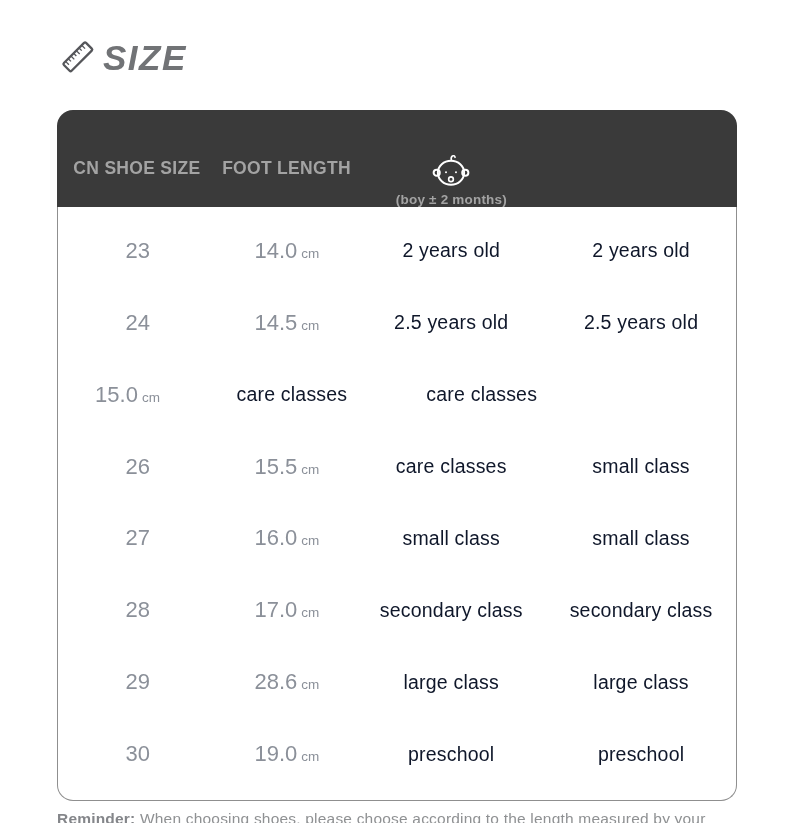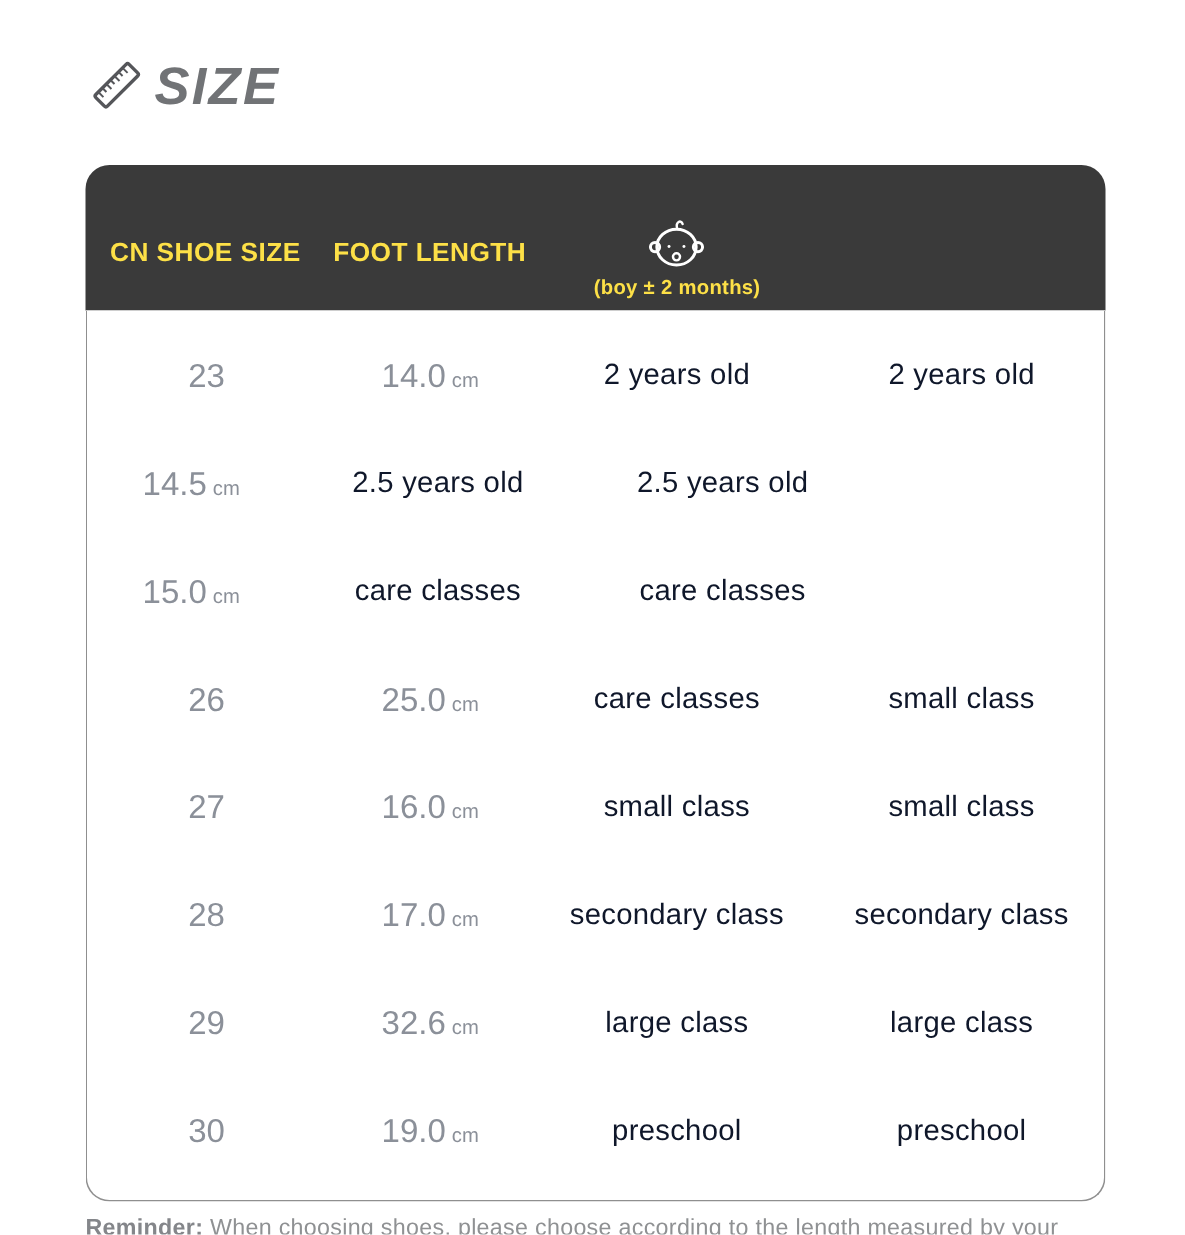--- a/index.html
+++ b/index.html
@@ -19,29 +19,29 @@
     letter-spacing: 1.5px; line-height: 1; font-style: italic;
   }
 
   
   .size-table { margin-top: 30px; width: 680px; }
   .thead {
     background: #3a3a3a;
     border-radius: 16px 16px 0 0;
     height: 97px;
     display: flex;
-    color: #fde047;
+    color: #a3a3a3;
   }
   .th { display: flex; flex-direction: column; align-items: center; justify-content: center; }
   .col-1 { width: 23.5%; }
   .col-2 { width: 20.5%; text-align: center; }
   .col-3 { width: 28%; }
   .col-4 { width: 28%; }
   .th-label { font-size: 17.5px; font-weight: 700; letter-spacing: 0.3px; padding-top: 20px; }
-  .th-icon-col { justify-content: center; padding-top: 24px; }
+  .th-icon-col { justify-content: flex-end; padding-top: 24px; }
   .baby-icon { width: 40px; height: 38px; }
   .th-sub { font-size: 13.5px; font-weight: 700; margin-top: 3px; letter-spacing: 0.2px; }
 
   .tbody {
     height: 594px;
     border: 1px solid #8f8f8f;
     border-top: none;
     border-radius: 0 0 16px 16px;
     display: flex; flex-direction: column;
     background: #ffffff;
@@ -114,37 +114,38 @@
     <div class="tbody">
         <div class="trow">
     <div class="td col-1 td-size">23</div>
     <div class="td col-2">
       <span class="td-length">14.0</span><span class="td-unit">cm</span>
     </div>
     <div class="td col-3 td-stage">2 years old</div>
     <div class="td col-4 td-stage">2 years old</div>
   </div>
         <div class="trow">
+    <div class="td col-1 td-size">24</div>
     <div class="td col-2">
       <span class="td-length">14.5</span><span class="td-unit">cm</span>
     </div>
     <div class="td col-3 td-stage">2.5 years old</div>
     <div class="td col-4 td-stage">2.5 years old</div>
   </div>
         <div class="trow">
     <div class="td col-2">
       <span class="td-length">15.0</span><span class="td-unit">cm</span>
     </div>
     <div class="td col-3 td-stage">care classes</div>
     <div class="td col-4 td-stage">care classes</div>
   </div>
         <div class="trow">
     <div class="td col-1 td-size">26</div>
     <div class="td col-2">
-      <span class="td-length">25.0</span><span class="td-unit">cm</span>
+      <span class="td-length">15.5</span><span class="td-unit">cm</span>
     </div>
     <div class="td col-3 td-stage">care classes</div>
     <div class="td col-4 td-stage">small class</div>
   </div>
         <div class="trow">
     <div class="td col-1 td-size">27</div>
     <div class="td col-2">
       <span class="td-length">16.0</span><span class="td-unit">cm</span>
     </div>
     <div class="td col-3 td-stage">small class</div>
@@ -154,21 +155,21 @@
     <div class="td col-1 td-size">28</div>
     <div class="td col-2">
       <span class="td-length">17.0</span><span class="td-unit">cm</span>
     </div>
     <div class="td col-3 td-stage">secondary class</div>
     <div class="td col-4 td-stage">secondary class</div>
   </div>
         <div class="trow">
     <div class="td col-1 td-size">29</div>
     <div class="td col-2">
-      <span class="td-length">32.6</span><span class="td-unit">cm</span>
+      <span class="td-length">28.6</span><span class="td-unit">cm</span>
     </div>
     <div class="td col-3 td-stage">large class</div>
     <div class="td col-4 td-stage">large class</div>
   </div>
         <div class="trow">
     <div class="td col-1 td-size">30</div>
     <div class="td col-2">
       <span class="td-length">19.0</span><span class="td-unit">cm</span>
     </div>
     <div class="td col-3 td-stage">preschool</div>

